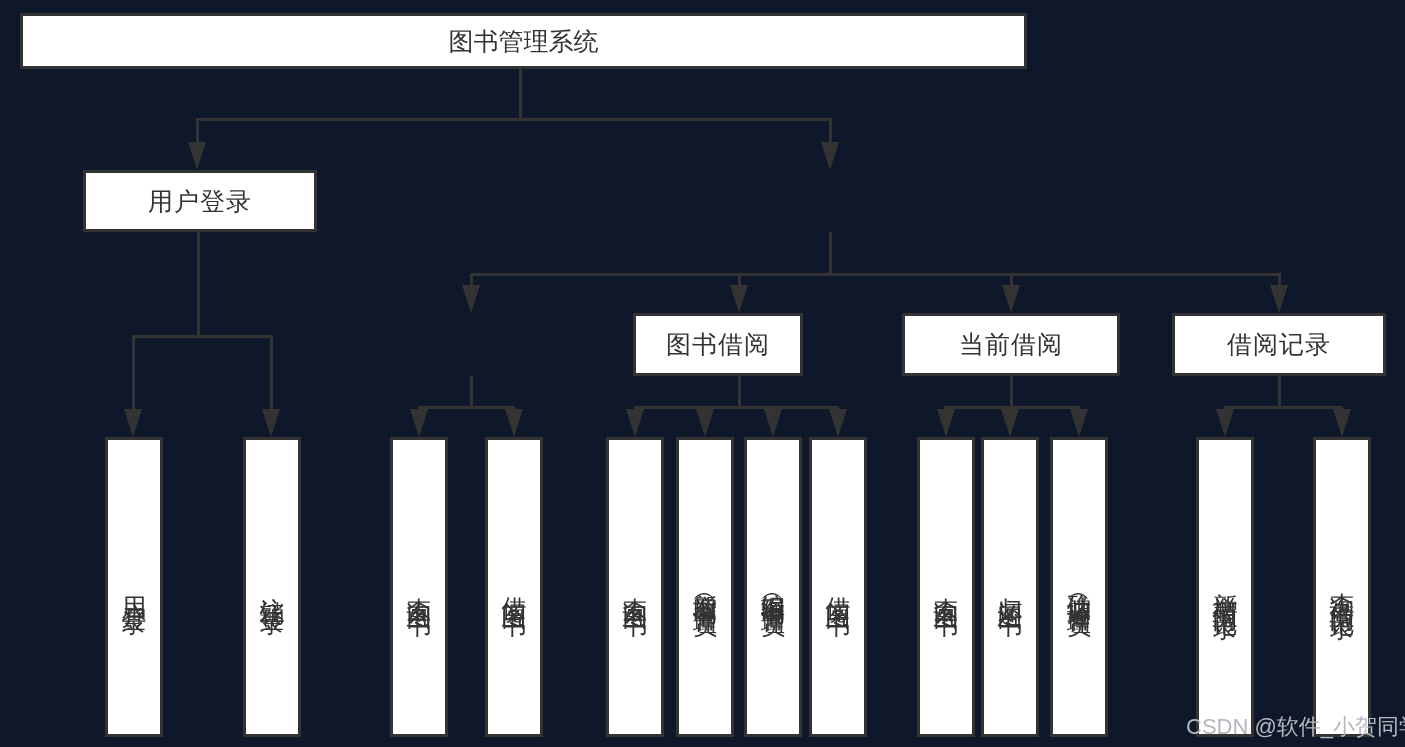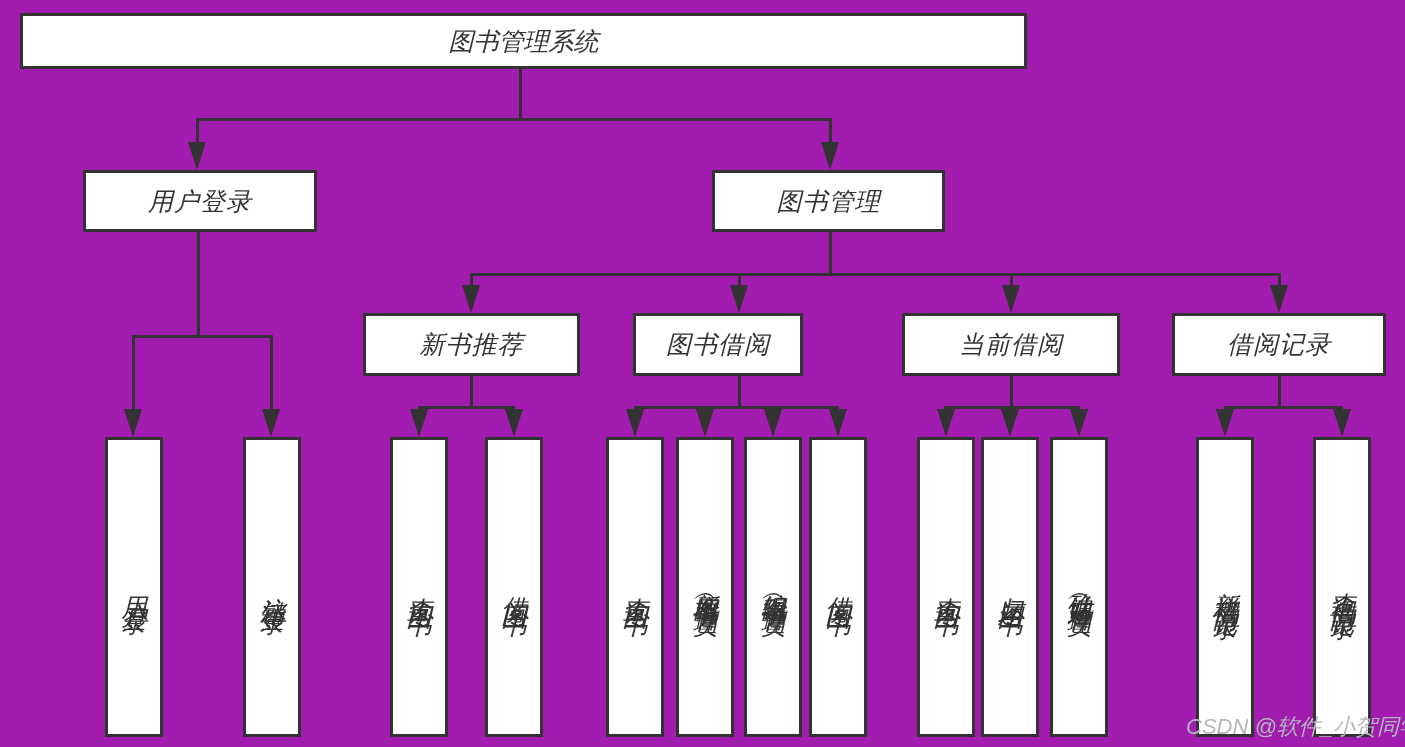--- a/index.html
+++ b/index.html
@@ -1,24 +1,23 @@
 <!DOCTYPE html>
 <html><head>
 <meta charset="utf-8">
 <style>
   html, body { margin: 0; padding: 0; background: #ffffff; }
   #canvas {
     position: relative;
     width: 1405px;
     height: 747px;
-    background: #a21caf;
+    background: #0f172a;
     font-family: "Liberation Sans", "DejaVu Sans", sans-serif;
     color: #333333;
     overflow: hidden;
-    font-style: italic;
   }
   .box {
     position: absolute;
     box-sizing: border-box;
     border: 3px solid #333333;
     background: #ffffff;
     display: flex;
     align-items: center;
     justify-content: center;
   }
@@ -70,45 +69,39 @@
   <div class="vline" style="left:519px; top:69px; height:50px;"></div>
   <div class="hline" style="left:196px; top:118px; width:636px;"></div>
   <div class="vline" style="left:196px; top:118px; height:27px;"></div>
   <div class="arrow" style="left:188px; top:142px;"></div>
   <div class="vline" style="left:829px; top:118px; height:27px;"></div>
   <div class="arrow" style="left:821px; top:142px;"></div>
 
   <div class="box hbox" style="left:83px; top:170px; width:234px; height:62px;">
     <span>用户登录</span>
   </div>
-  <div class="box hbox" style="left:712px; top:170px; width:233px; height:62px;">
-    <span>图书管理</span>
-  </div>
 
   <div class="vline" style="left:197px; top:232px; height:104px;"></div>
   <div class="hline" style="left:132px; top:335px; width:141px;"></div>
   <div class="vline" style="left:132px; top:335px; height:76px;"></div>
   <div class="arrow" style="left:124px; top:409px;"></div>
   <div class="vline" style="left:270px; top:335px; height:76px;"></div>
   <div class="arrow" style="left:262px; top:409px;"></div>
 
   <div class="vline" style="left:829px; top:232px; height:44px;"></div>
   <div class="hline" style="left:470px; top:273px; width:811px;"></div>
   <div class="vline" style="left:470px; top:273px; height:14px;"></div>
   <div class="arrow" style="left:462px; top:285px;"></div>
   <div class="vline" style="left:738px; top:273px; height:14px;"></div>
   <div class="arrow" style="left:730px; top:285px;"></div>
   <div class="vline" style="left:1010px; top:273px; height:14px;"></div>
   <div class="arrow" style="left:1002px; top:285px;"></div>
   <div class="vline" style="left:1278px; top:273px; height:14px;"></div>
   <div class="arrow" style="left:1270px; top:285px;"></div>
 
-  <div class="box hbox" style="left:363px; top:313px; width:217px; height:63px;">
-    <span>新书推荐</span>
-  </div>
   <div class="box hbox" style="left:633px; top:313px; width:170px; height:63px;">
     <span>图书借阅</span>
   </div>
   <div class="box hbox" style="left:1172px; top:313px; width:214px; height:63px;">
     <span>借阅记录</span>
   </div>
   <div class="box hbox" style="left:902px; top:313px; width:218px; height:63px;">
     <span>当前借阅</span>
   </div>
 

